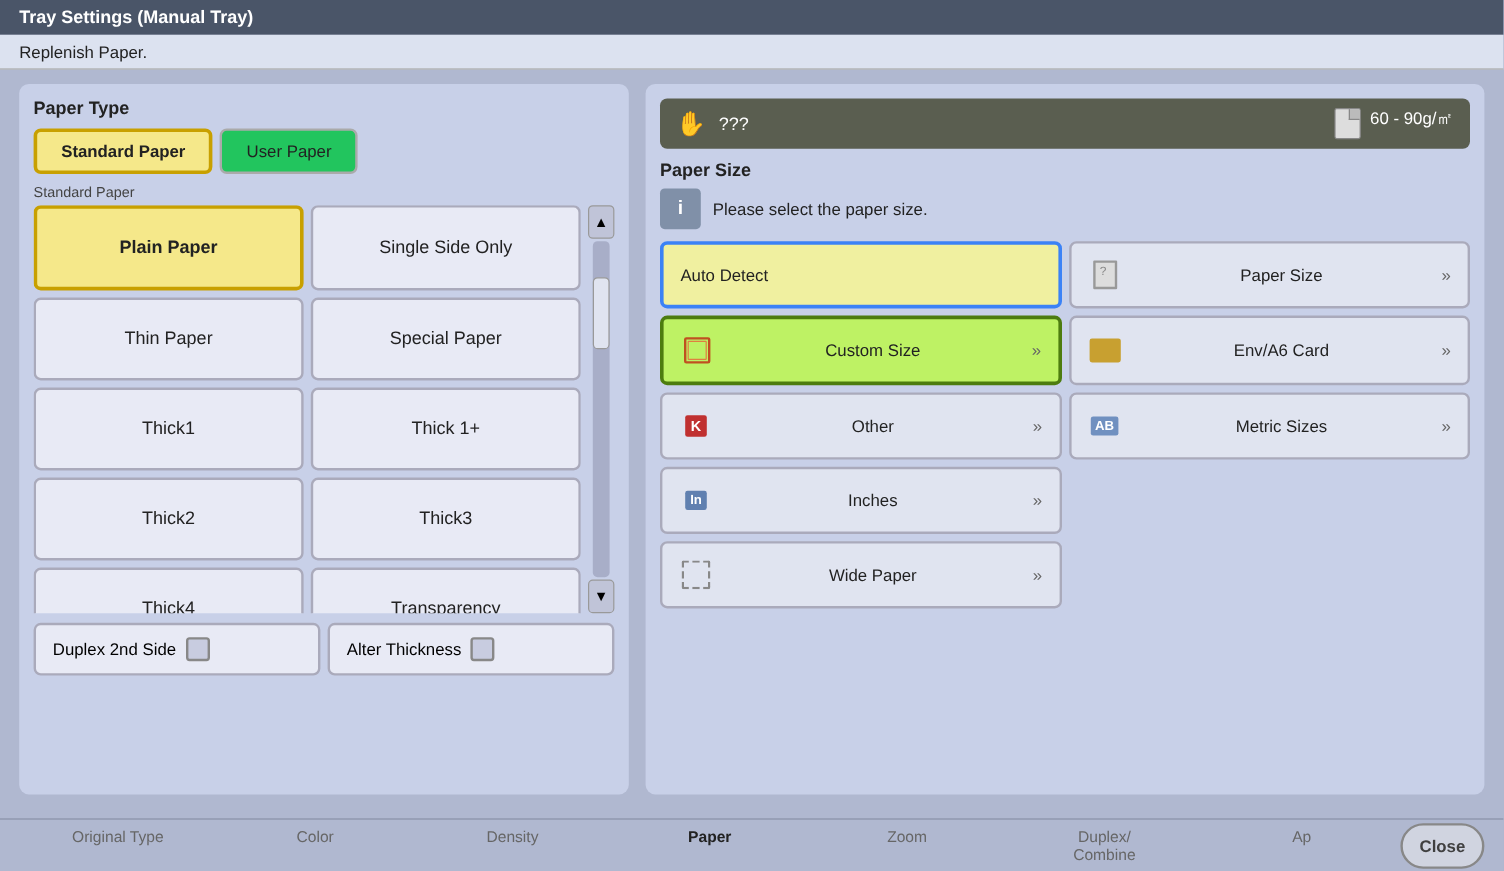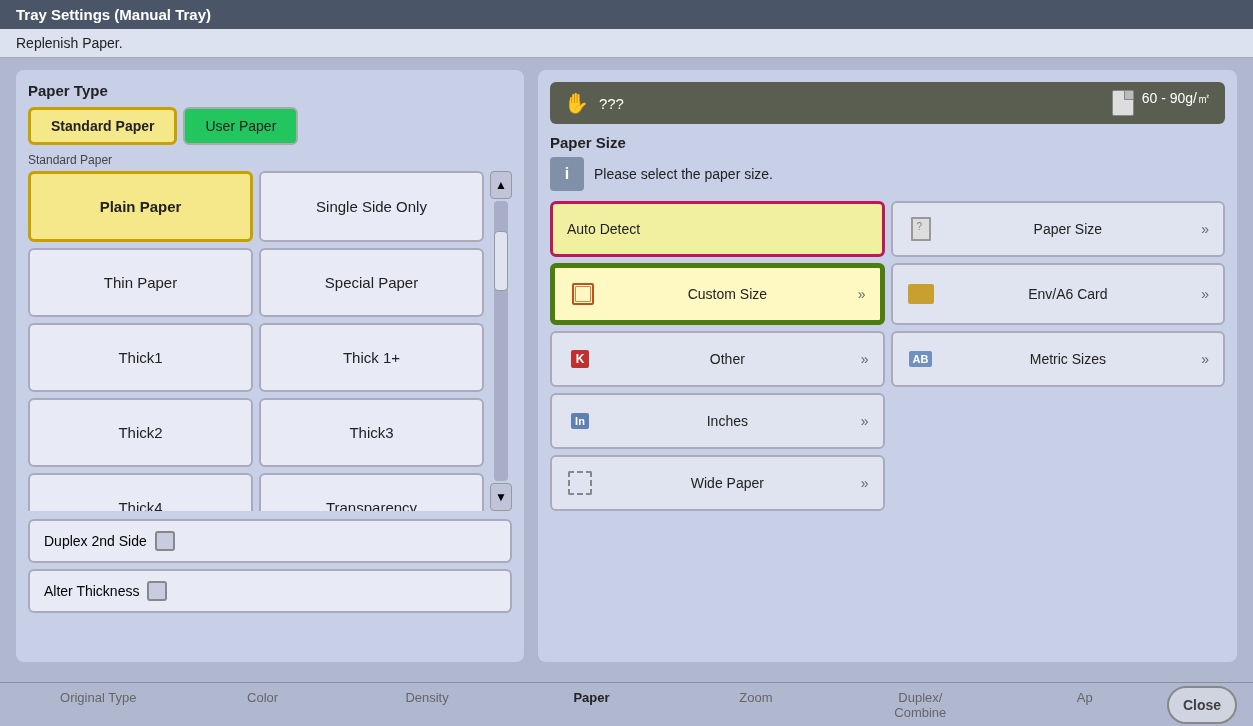--- a/index.html
+++ b/index.html
@@ -157,21 +157,20 @@
       border-radius: 4px;
       position: absolute;
       top: 30px;
     }
 
     
     .bottom-row {
       display: flex;
       gap: 6px;
       margin-top: 8px;
-      flex-direction: column;
     }
 
     .checkbox-btn {
       background: #e8eaf5;
       border: 2px solid #aab;
       border-radius: 6px;
       padding: 10px 14px;
       font-size: 14px;
       cursor: pointer;
       display: flex;
@@ -294,21 +293,21 @@
       padding: 12px 14px;
       font-size: 14px;
       cursor: pointer;
       display: flex;
       align-items: center;
       gap: 8px;
       color: #222;
     }
 
     .size-btn.selected {
-      border: 3px solid #be185d;
+      border: 3px solid #3b82f6;
       background: #f0f0a0;
     }
 
     .size-btn-icon {
       width: 28px;
       height: 28px;
       flex-shrink: 0;
       display: flex;
       align-items: center;
       justify-content: center;
@@ -522,21 +521,21 @@
       </button>
 
       <button class="size-btn">
         <div class="size-btn-icon">
           <div class="paper-size-icon-small"></div>
         </div>
         <span class="size-btn-label">Paper Size</span>
         <span class="chevron-right">»</span>
       </button>
 
-      <button class="size-btn" style="border: 5px solid #4d7c0f; background: #fef9c3; grid-column: 1; gap: 34px;">
+      <button class="size-btn" style="border: 3px solid #4d7c0f; background: #bef264; grid-column: 1; gap: 34px;">
         <div class="size-btn-icon">
           <div style="width:22px;height:22px;border:2px solid #c05020;border-radius:2px;position:relative;">
             <div style="position:absolute;top:1px;left:1px;right:1px;bottom:1px;border:1px solid #e08040;border-radius:1px;"></div>
           </div>
         </div>
         <span class="size-btn-label">Custom Size</span>
         <span class="chevron-right">»</span>
       </button>
 
       <button class="size-btn">

